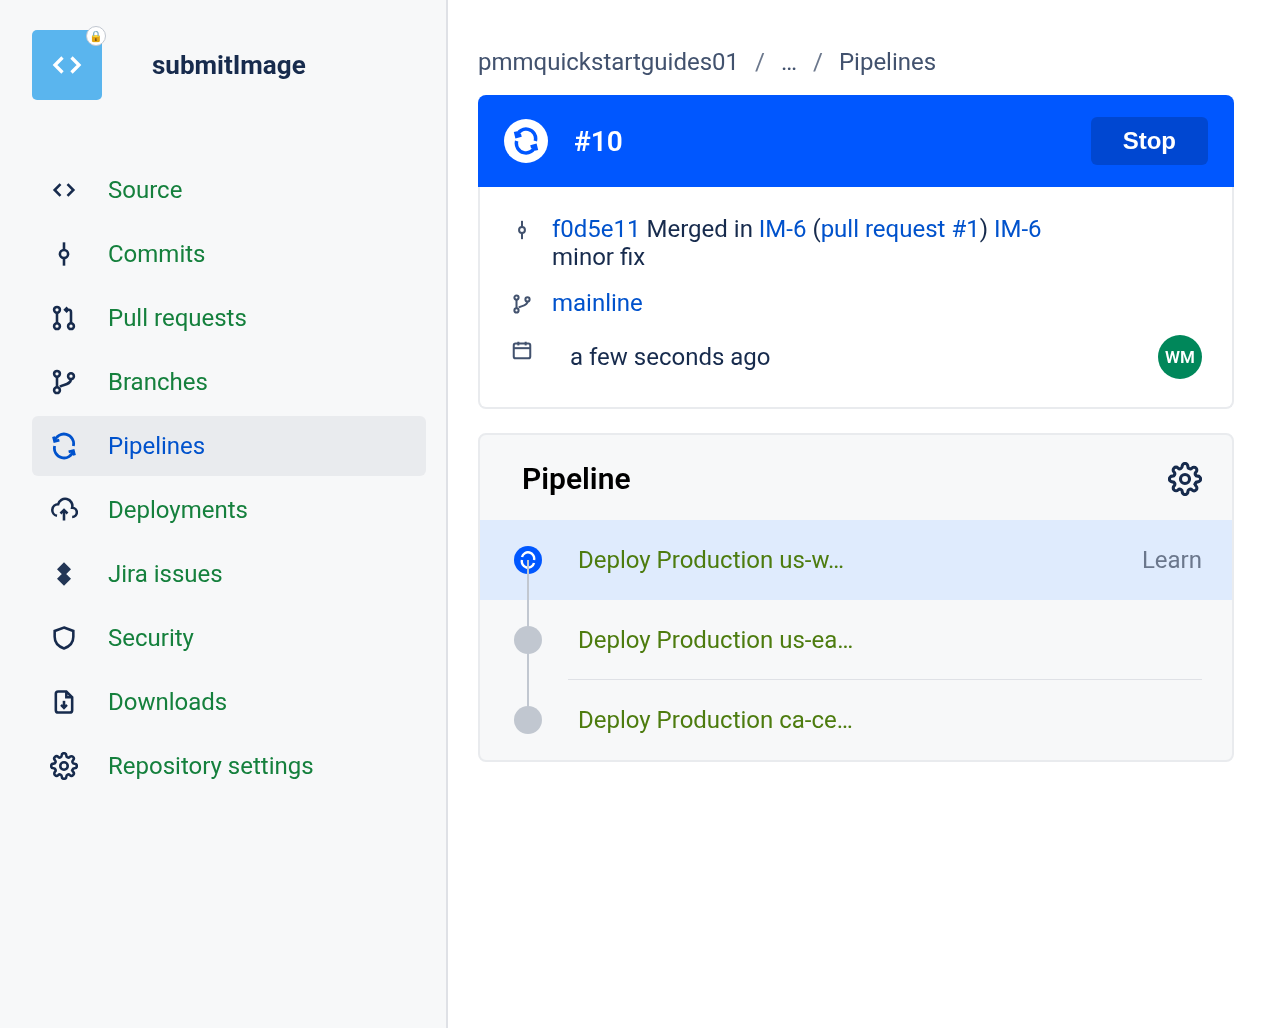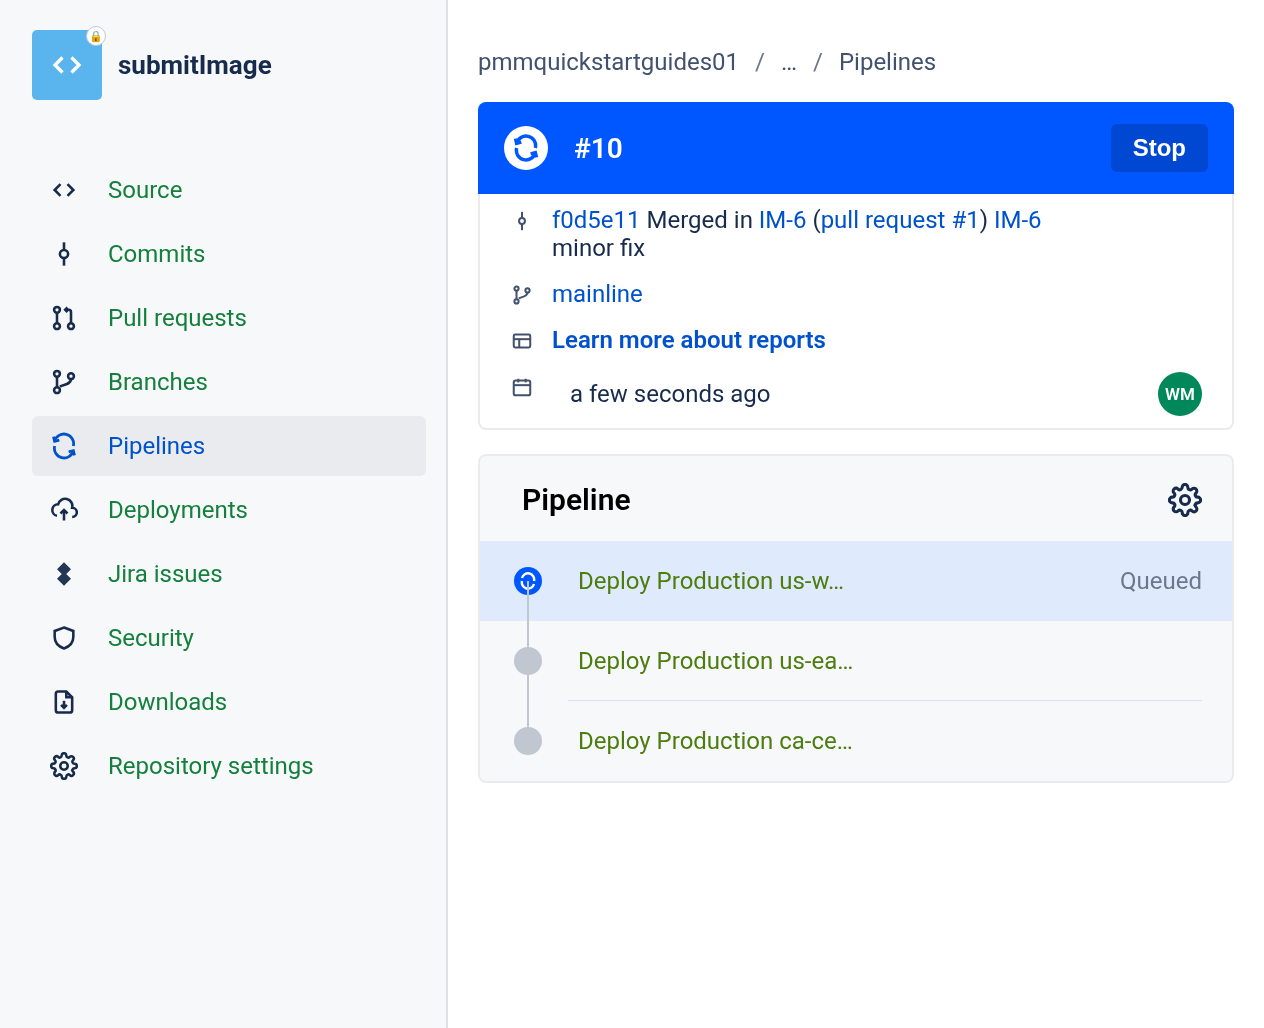--- a/index.html
+++ b/index.html
@@ -36,21 +36,21 @@
   position: absolute;
   top: -4px; right: -4px;
   width: 20px; height: 20px;
   background: #fff;
   border: 1px solid #C1C7D0;
   border-radius: 50%;
   display: flex; align-items: center; justify-content: center;
   font-size: 11px;
   color: #42526E;
 }
-.repo-title { font-size: 26px; font-weight: 700; color: #172B4D; }
+.repo-title { font-size: 26px; font-weight: 700; color: #172B4D; margin-left: 34px; }
 .nav { display: flex; flex-direction: column; gap: 4px; }
 .nav-item {
   display: flex; align-items: center; gap: 30px;
   padding: 16px 18px;
   font-size: 24px;
   color: #15803d;
   border-radius: 6px;
   cursor: pointer;
 }
 .nav-item.active { background: #E9EBEE; color: #0052CC; }
@@ -61,21 +61,21 @@
 .main {
   flex: 1;
   padding: 48px 30px 0 30px;
 }
 .breadcrumb {
   font-size: 24px;
   color: #42526E;
   display: flex;
   gap: 16px;
   align-items: center;
-  margin-bottom: 26px;
+  margin-bottom: 19px;
 }
 .bc-sep { color: #6B778C; }
 
 .run-header {
   background: #0057FF;
   color: #fff;
   border-radius: 8px 8px 0 0;
   padding: 22px 26px;
   display: flex;
   align-items: center;
@@ -87,32 +87,32 @@
   border-radius: 50%;
   display: flex; align-items:center; justify-content:center;
 }
 .run-status-icon svg { width: 28px; height: 28px; }
 .run-number { font-size: 28px; font-weight: 600; flex: 1; }
 .stop-btn {
   background: rgba(0,0,0,0.18);
   color: #fff;
   font-size: 24px;
   font-weight: 600;
-  padding: 10px 22px;
+  padding: 10px 32px;
   border: none;
   border-radius: 6px;
   cursor: pointer;
 }
 
 .run-details {
   background: #fff;
   border: 2px solid #E9EBEE;
   border-top: none;
   border-radius: 0 0 8px 8px;
-  padding: 12px 30px;
+  padding: 28px 30px;
 }
 .detail-row {
   display: flex; align-items: flex-start; gap: 18px;
   font-size: 24px;
   margin-bottom: 18px;
 }
 .detail-row:last-child { margin-bottom: 0; gap: 36px; }
 .detail-icon {
   width: 24px; height: 24px;
   color: #42526E;
@@ -346,30 +346,20 @@
             <circle cx="18" cy="7" r="2.3"></circle>
             <path d="M6 7.3v9.4"></path>
             <path d="M18 9.3c0 5-7 4.5-9.5 6.5"></path>
           </svg>
       </span>
       <a class="link" href="#">mainline</a>
     </div>
     <div class="detail-row">
       <span class="detail-icon">
         <svg viewBox="0 0 24 24" fill="none" stroke="currentColor" stroke-width="2.2">
-            <rect x="3" y="5" width="18" height="14" rx="1.5"></rect>
-            <line x1="3" y1="10" x2="21" y2="10"></line>
-            <line x1="9" y1="10" x2="9" y2="19"></line>
-          </svg>
-      </span>
-      <a class="link" href="#" style="font-weight:600">Learn more about reports</a>
-    </div>
-    <div class="detail-row">
-      <span class="detail-icon">
-        <svg viewBox="0 0 24 24" fill="none" stroke="currentColor" stroke-width="2.2">
             <rect x="3" y="5" width="18" height="16" rx="2"></rect>
             <line x1="3" y1="10" x2="21" y2="10"></line>
             <line x1="8" y1="3" x2="8" y2="7"></line>
             <line x1="16" y1="3" x2="16" y2="7"></line>
           </svg>
       </span>
       <div class="timestamp-row">
         <span>a few seconds ago</span>
         <div class="avatar">WM</div>
       </div>
@@ -388,21 +378,21 @@
     </div>
     <div class="steps">
       <div class="step active">
         <div class="step-status running">
           <svg viewBox="0 0 24 24" fill="none" stroke="#fff" stroke-width="3.2">
               <path d="M4 8 A8 8 0 0 1 20 12"></path>
               <path d="M20 16 A8 8 0 0 1 4 12"></path>
             </svg>
         </div>
         <div class="step-name">Deploy Production us-w…</div>
-        <div class="step-state">Queued</div>
+        <div class="step-state">Learn</div>
         <div class="step-connector down"></div>
       </div>
       <div class="step">
         <div class="step-connector"></div>
         <div class="step-status idle"></div>
         <div class="step-name">Deploy Production us-ea…</div>
         <div class="step-state"></div>
         <div class="step-connector down"></div>
       </div>
       <div class="step">

